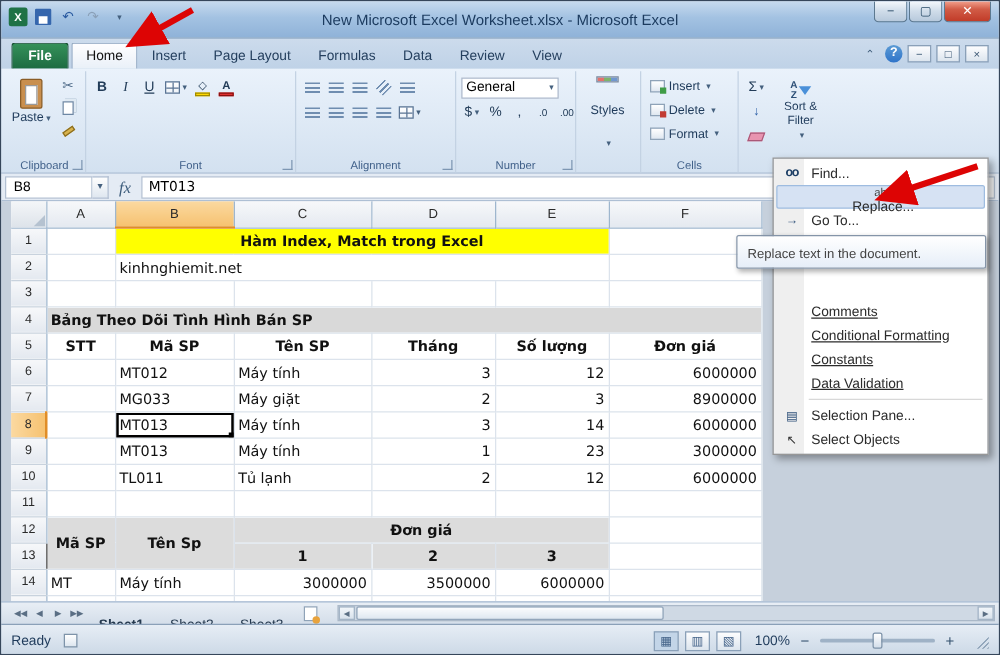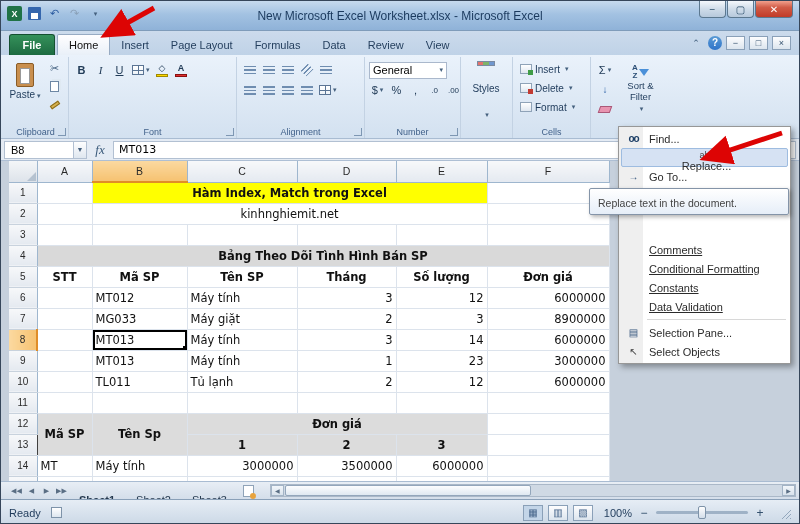--- a/index.html
+++ b/index.html
@@ -102,22 +102,22 @@
   table.sheet th, table.sheet td { overflow:hidden; white-space:nowrap; }
   .corner { background:linear-gradient(#f4f6f8,#dde3ea); border-right:1px solid #9eb6ce; border-bottom:1px solid #9eb6ce; position:relative; }
   .corner::after { content:""; position:absolute; right:1px; bottom:1px; border-left:9px solid transparent; border-bottom:9px solid #b5c2d0; }
   .colhead { height:17px; background:linear-gradient(#f7f8fa,#e4e9f0); border-right:1px solid #9eb6ce; border-bottom:1px solid #9eb6ce; font-size:10.5px; font-weight:normal; color:#2a2a2a; text-align:center; }
   .colhead.sel { background:linear-gradient(#fbd9a0,#f6c271); border-bottom:2px solid #e08d28; }
   .rowhead { background:linear-gradient(#f7f8fa,#e4e9f0); border-right:1px solid #9eb6ce; border-bottom:1px solid #c8d2dd; font-size:10px; font-weight:normal; text-align:center; color:#2a2a2a; }
   .rowhead.sel { background:linear-gradient(90deg,#fbd9a0,#f6c271); border-right:2px solid #e08d28; }
   table.sheet tr { height:21px; }
   table.sheet td { border-right:1px solid #dce3ec; border-bottom:1px solid #dce3ec; font-size:11.5px; padding:0 3px; font-family:"DejaVu Sans","Liberation Sans",sans-serif; color:#111; }
   td.yellowTitle { background:#ffff00; color:#ff0000; font-weight:bold; text-align:center; font-size:13px; }
-  td.redCenter { color:#ff0000; text-align:center; }
-  td.grayTitle { background:#d9d9d9; color:#ff0000; font-weight:bold; text-align:center; font-size:13px; }
+  td.redCenter { color:#ff0000; }
+  td.grayTitle { background:#d9d9d9; color:#ff0000; font-weight:bold; text-align:left; font-size:13px; }
   td.th { border:1px solid #404040; font-weight:bold; text-align:center; }
   td.b  { border:1px solid #404040; }
   td.bn { border:1px solid #404040; text-align:right; }
   td.th2 { border:1px solid #404040; font-weight:bold; text-align:center; background:#dcdcdc; }
   td.active-cell { position:relative; box-shadow:inset 0 0 0 2px #000; background:#fff; }
   td.active-cell::after { content:""; position:absolute; right:0; bottom:0; width:4px; height:4px; background:#000; }
 
   
   .sheetbar { position:absolute; top:480px; left:0; right:0; height:18px;
     background:linear-gradient(#e8eef5,#d4deea); border-top:1px solid #a9bcd2; display:flex; align-items:stretch; padding-left:8px; }

